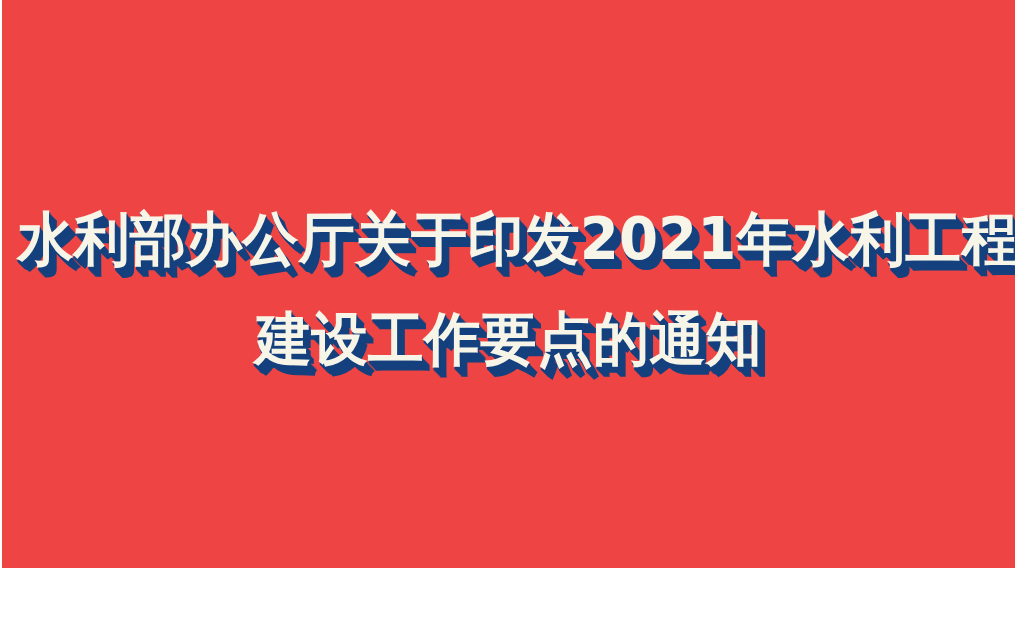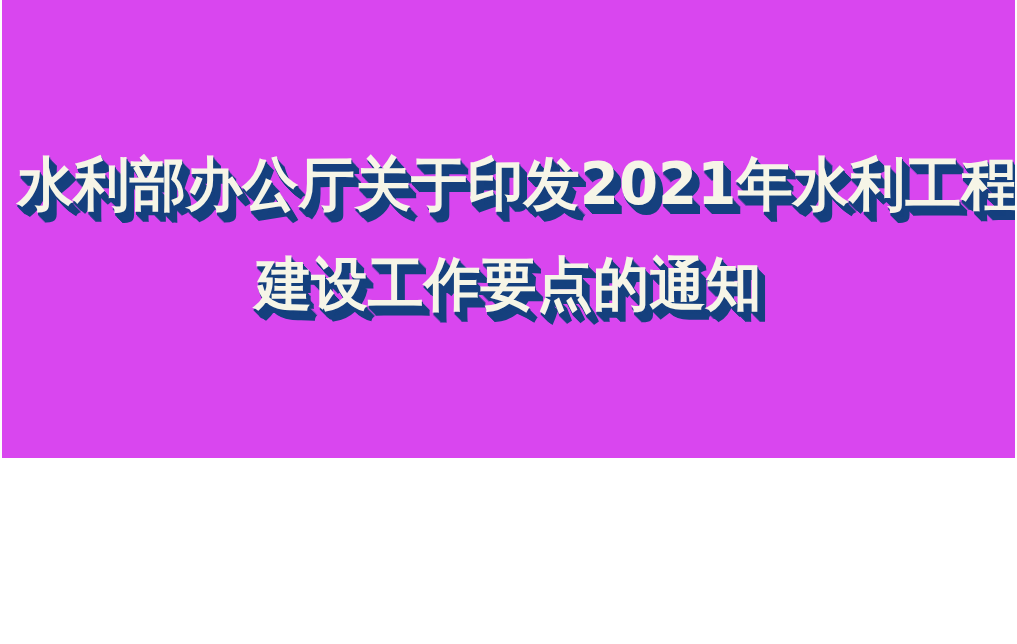--- a/index.html
+++ b/index.html
@@ -10,23 +10,23 @@
   }
   body {
     width: 1017px;
     height: 644px;
     overflow: hidden;
   }
 
   #banner {
     position: relative;
     width: 1017px;
-    height: 458px;
+    height: 568px;
     box-sizing: border-box;
-    background-color: #d946ef;
+    background-color: #ef4444;
     border-left: 2px solid #fdfdfb;
     border-right: 2px solid #fdfdfb;
     overflow: hidden;
     display: flex;
     flex-direction: column;
     align-items: center;
     justify-content: center;
     font-family: "DejaVu Sans", "Liberation Sans", sans-serif;
   }
 

